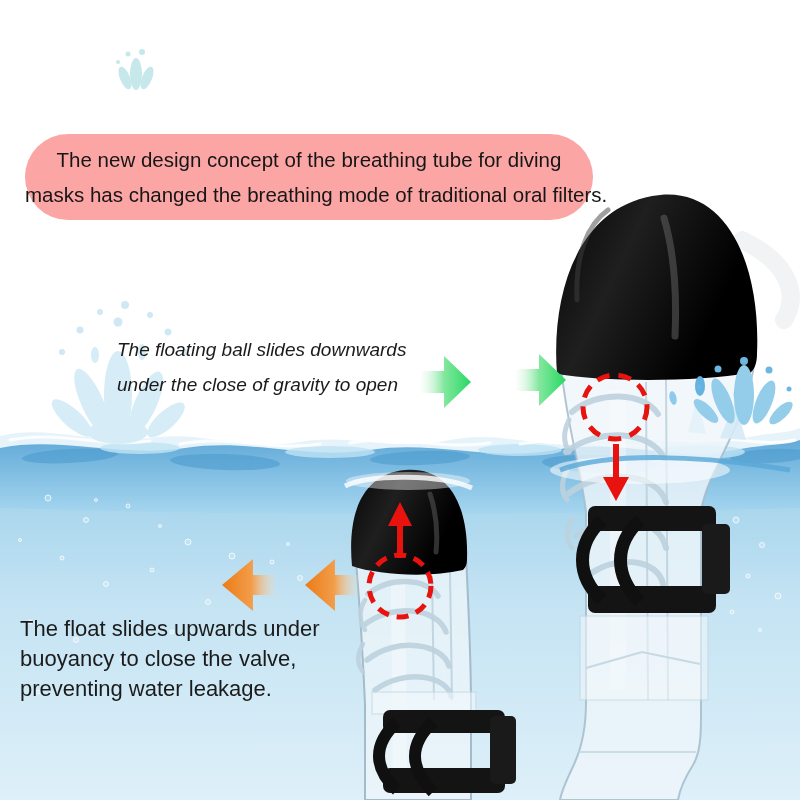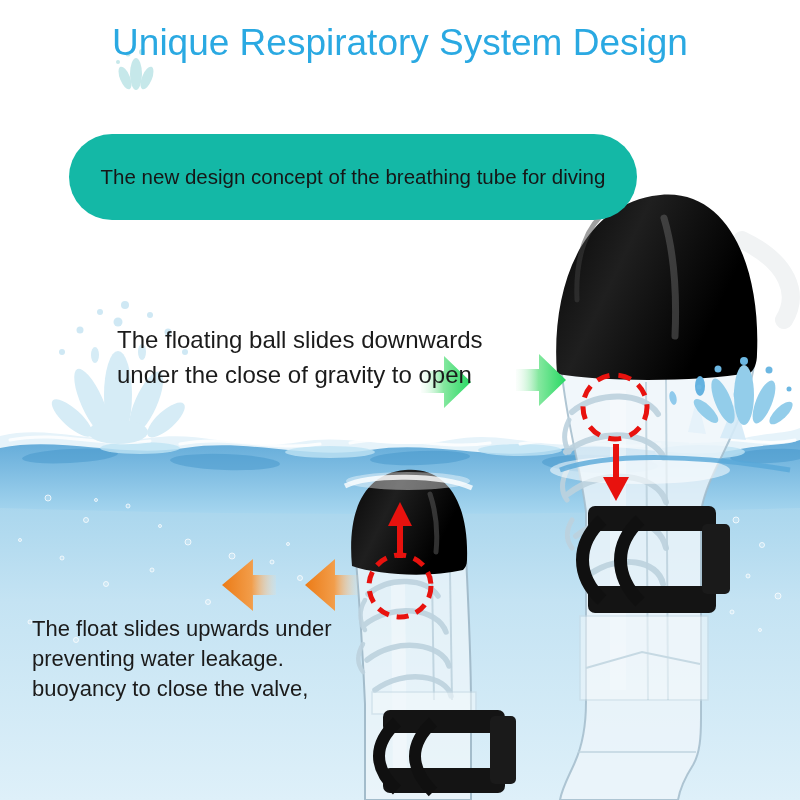--- a/index.html
+++ b/index.html
@@ -8,27 +8,27 @@
     background:#ffffff; font-family:"Liberation Sans", sans-serif;
   }
   svg.scene { position:absolute; inset:0; display:block; }
   .title {
     position:absolute; top:22px; left:0; width:100%;
     text-align:center; font-size:37px; letter-spacing:0px;
     color:#2aa9e2; white-space:nowrap;
   }
   .intro-card {
     position:absolute; left:25px; top:134px; width:568px; height:86px;
-    background:#14b8a6; border-radius:46px;
+    background:#fca5a5; border-radius:46px;
     display:flex; flex-direction:column; justify-content:center;
-    gap:11px; text-align:center; color:#161616; font-size:20.5px;margin-left:44px;
+    gap:11px; text-align:center; color:#161616; font-size:20.5px;
   }
   .note { position:absolute; color:#1b1b1b; }
-  .note-gravity  { left:117px; top:322px; font-size:24px; line-height:35px; }
-  .note-buoyancy { left:32px;  top:614px; font-size:22px; line-height:30px; }
+  .note-gravity  { left:117px; top:332px; font-size:19px; line-height:35px;font-style:italic; }
+  .note-buoyancy { left:20px;  top:614px; font-size:22px; line-height:30px; }
   .note div, .intro-card div { white-space:nowrap; }
 </style>
 </head>
 <body>
 
 <div class="canvas">
 
   <svg class="scene" viewBox="0 0 800 800">
     <defs>
       <linearGradient id="underGrad" x1="0" y1="0" x2="0" y2="1">
@@ -248,30 +248,30 @@
       <polygon points="421,371 444,371 444,356 471,382 444,408 444,393 421,393" fill="url(#greenGrad)"></polygon>
       <polygon points="516,369 539,369 539,354 566,380 539,406 539,391 516,391" fill="url(#greenGrad)"></polygon>
     </g>
 
     <g>
       <polygon points="276,575 253,575 253,559 222,585 253,611 253,595 276,595" fill="url(#orangeGrad)"></polygon>
       <polygon points="358,575 335,575 335,559 305,585 335,611 335,595 358,595" fill="url(#orangeGrad)"></polygon>
     </g>
   </svg>
 
-  <div class="title">Unique Respiratory System Design</div>
 
   <div class="intro-card">
     <div>The new design concept of the breathing tube for diving</div>
+    <div>masks has changed the breathing mode of traditional oral filters.</div>
   </div>
 
   <div class="note note-gravity">
     <div>The floating ball slides downwards</div>
     <div>under the close of gravity to open</div>
   </div>
 
   <div class="note note-buoyancy">
     <div>The float slides upwards under</div>
+    <div>buoyancy to close the valve,</div>
     <div>preventing water leakage.</div>
-    <div>buoyancy to close the valve,</div>
   </div>
 
 </div>
 
 </body></html>

